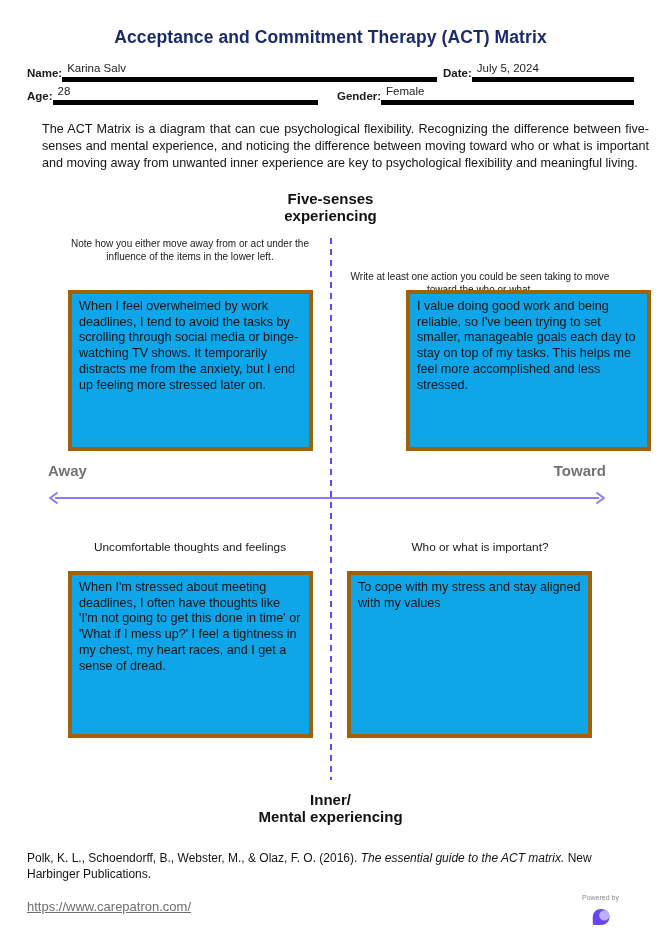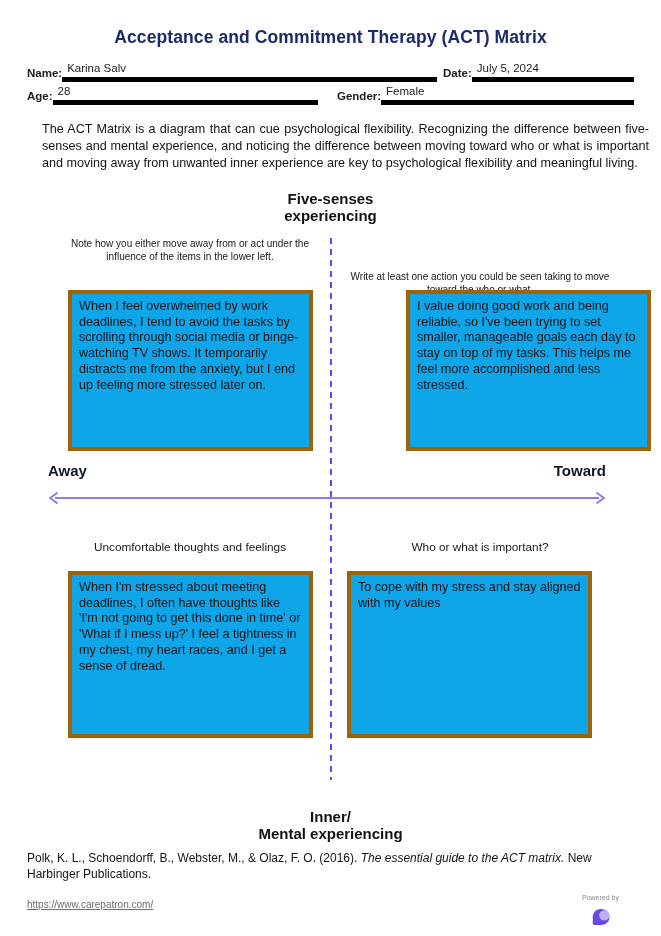--- a/index.html
+++ b/index.html
@@ -73,34 +73,34 @@
     font-size: 12.6px;
     line-height: 1.25;
     color: #141414;
     overflow: hidden;
   }
   .axis-side-label {
     position: absolute;
     top: 462px;
     font-weight: bold;
     font-size: 15px;
-    color: #0f172a;
+    color: #737373;
   }
   .divider-svg, .arrow-svg { position: absolute; display: block; }
   .reference {
     position: absolute;
     top: 851px; left: 27px; width: 607px;
     font-size: 12px;
     line-height: 1.32;
     color: #141414;
   }
   .footer-link {
     position: absolute;
     top: 899px; left: 27px;
-    font-size: 10px;
+    font-size: 13px;
     color: #6e6e6e;
     text-decoration: underline;
     cursor: pointer;
   }
   .footer-brand {
     position: absolute;
     top: 894px; right: 26px;
     display: flex;
     align-items: center;
     gap: 5px;
@@ -166,21 +166,21 @@
     <polyline points="11,3 4,8 11,13" fill="none" stroke="#8c7bf4" stroke-width="2" stroke-linecap="round" stroke-linejoin="round"></polyline>
     <polyline points="551,3 558,8 551,13" fill="none" stroke="#8c7bf4" stroke-width="2" stroke-linecap="round" stroke-linejoin="round"></polyline>
   </svg>
 
   <div class="quad-label" style="left:50px; top:540px; width:280px;">Uncomfortable thoughts and feelings</div>
   <div class="quad-label" style="left:340px; top:540px; width:280px;">Who or what is important?</div>
 
   <div class="entry-box" style="left:68px; top:571px; width:245px; height:167px;">When I'm stressed about meeting deadlines, I often have thoughts like 'I'm not going to get this done in time' or 'What if I mess up?' I feel a tightness in my chest, my heart races, and I get a sense of dread.</div>
   <div class="entry-box" style="left:347px; top:571px; width:245px; height:167px;">To cope with my stress and stay aligned with my values</div>
 
-  <div class="axis-heading" style="top:809px;">
+  <div class="axis-heading" style="top:792px;">
     <div>Inner/</div>
     <div>Mental experiencing</div>
   </div>
 
   <div class="reference">
     <span>Polk, K. L., Schoendorff, B., Webster, M., &amp; Olaz, F. O. (2016). </span><em>The essential guide to the ACT matrix.</em><span> New Harbinger Publications.</span>
   </div>
 
   <a class="footer-link">https://www.carepatron.com/</a>
 

